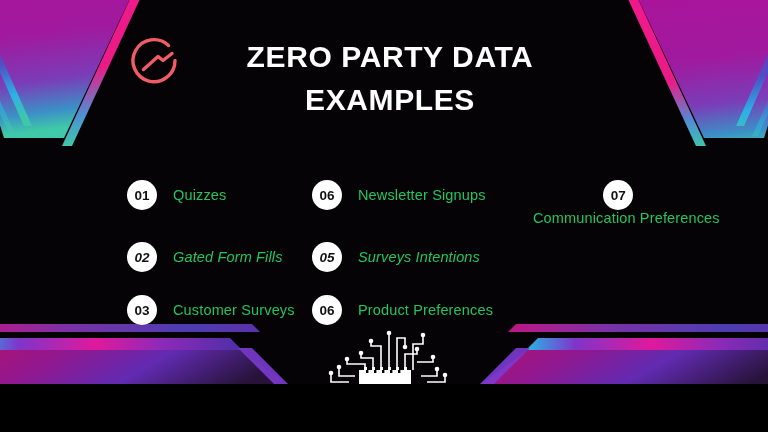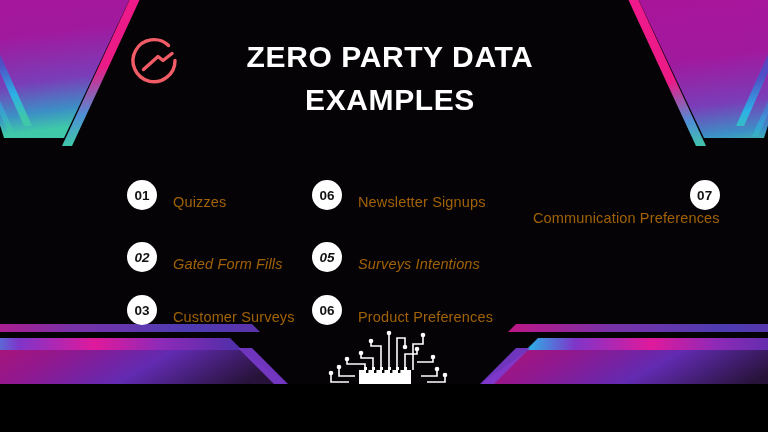--- a/index.html
+++ b/index.html
@@ -63,41 +63,41 @@
   .items {
     position: absolute;
     left: 0;
     top: 176px;
     width: 768px;
     height: 160px;
   }
   .item {
     position: absolute;
     display: flex;
-    align-items: flex-end;
+    align-items: center;
     height: 30px;
   }
   .badge {
     width: 30px;
     height: 30px;
     flex: 0 0 30px;
     border-radius: 50%;
     background: #ffffff;
     color: #111111;
     font-size: 13.5px;
     font-weight: 600;
     letter-spacing: 0.1px;
     display: flex;
     align-items: center;
     justify-content: center;
     box-sizing: border-box;
   }
   .item-label {
     margin-left: 16px;
-    color: #a16207;
+    color: #22c55e;
     font-size: 14.5px;
     font-weight: 400;
     white-space: nowrap;
     letter-spacing: 0.15px;
   }
 
   .col-1 { left: 127px; }
   .col-2 { left: 312px; }
   .col-3 { left: 517px; flex-direction: column; }
   .row-1 { top: 4px;  }

